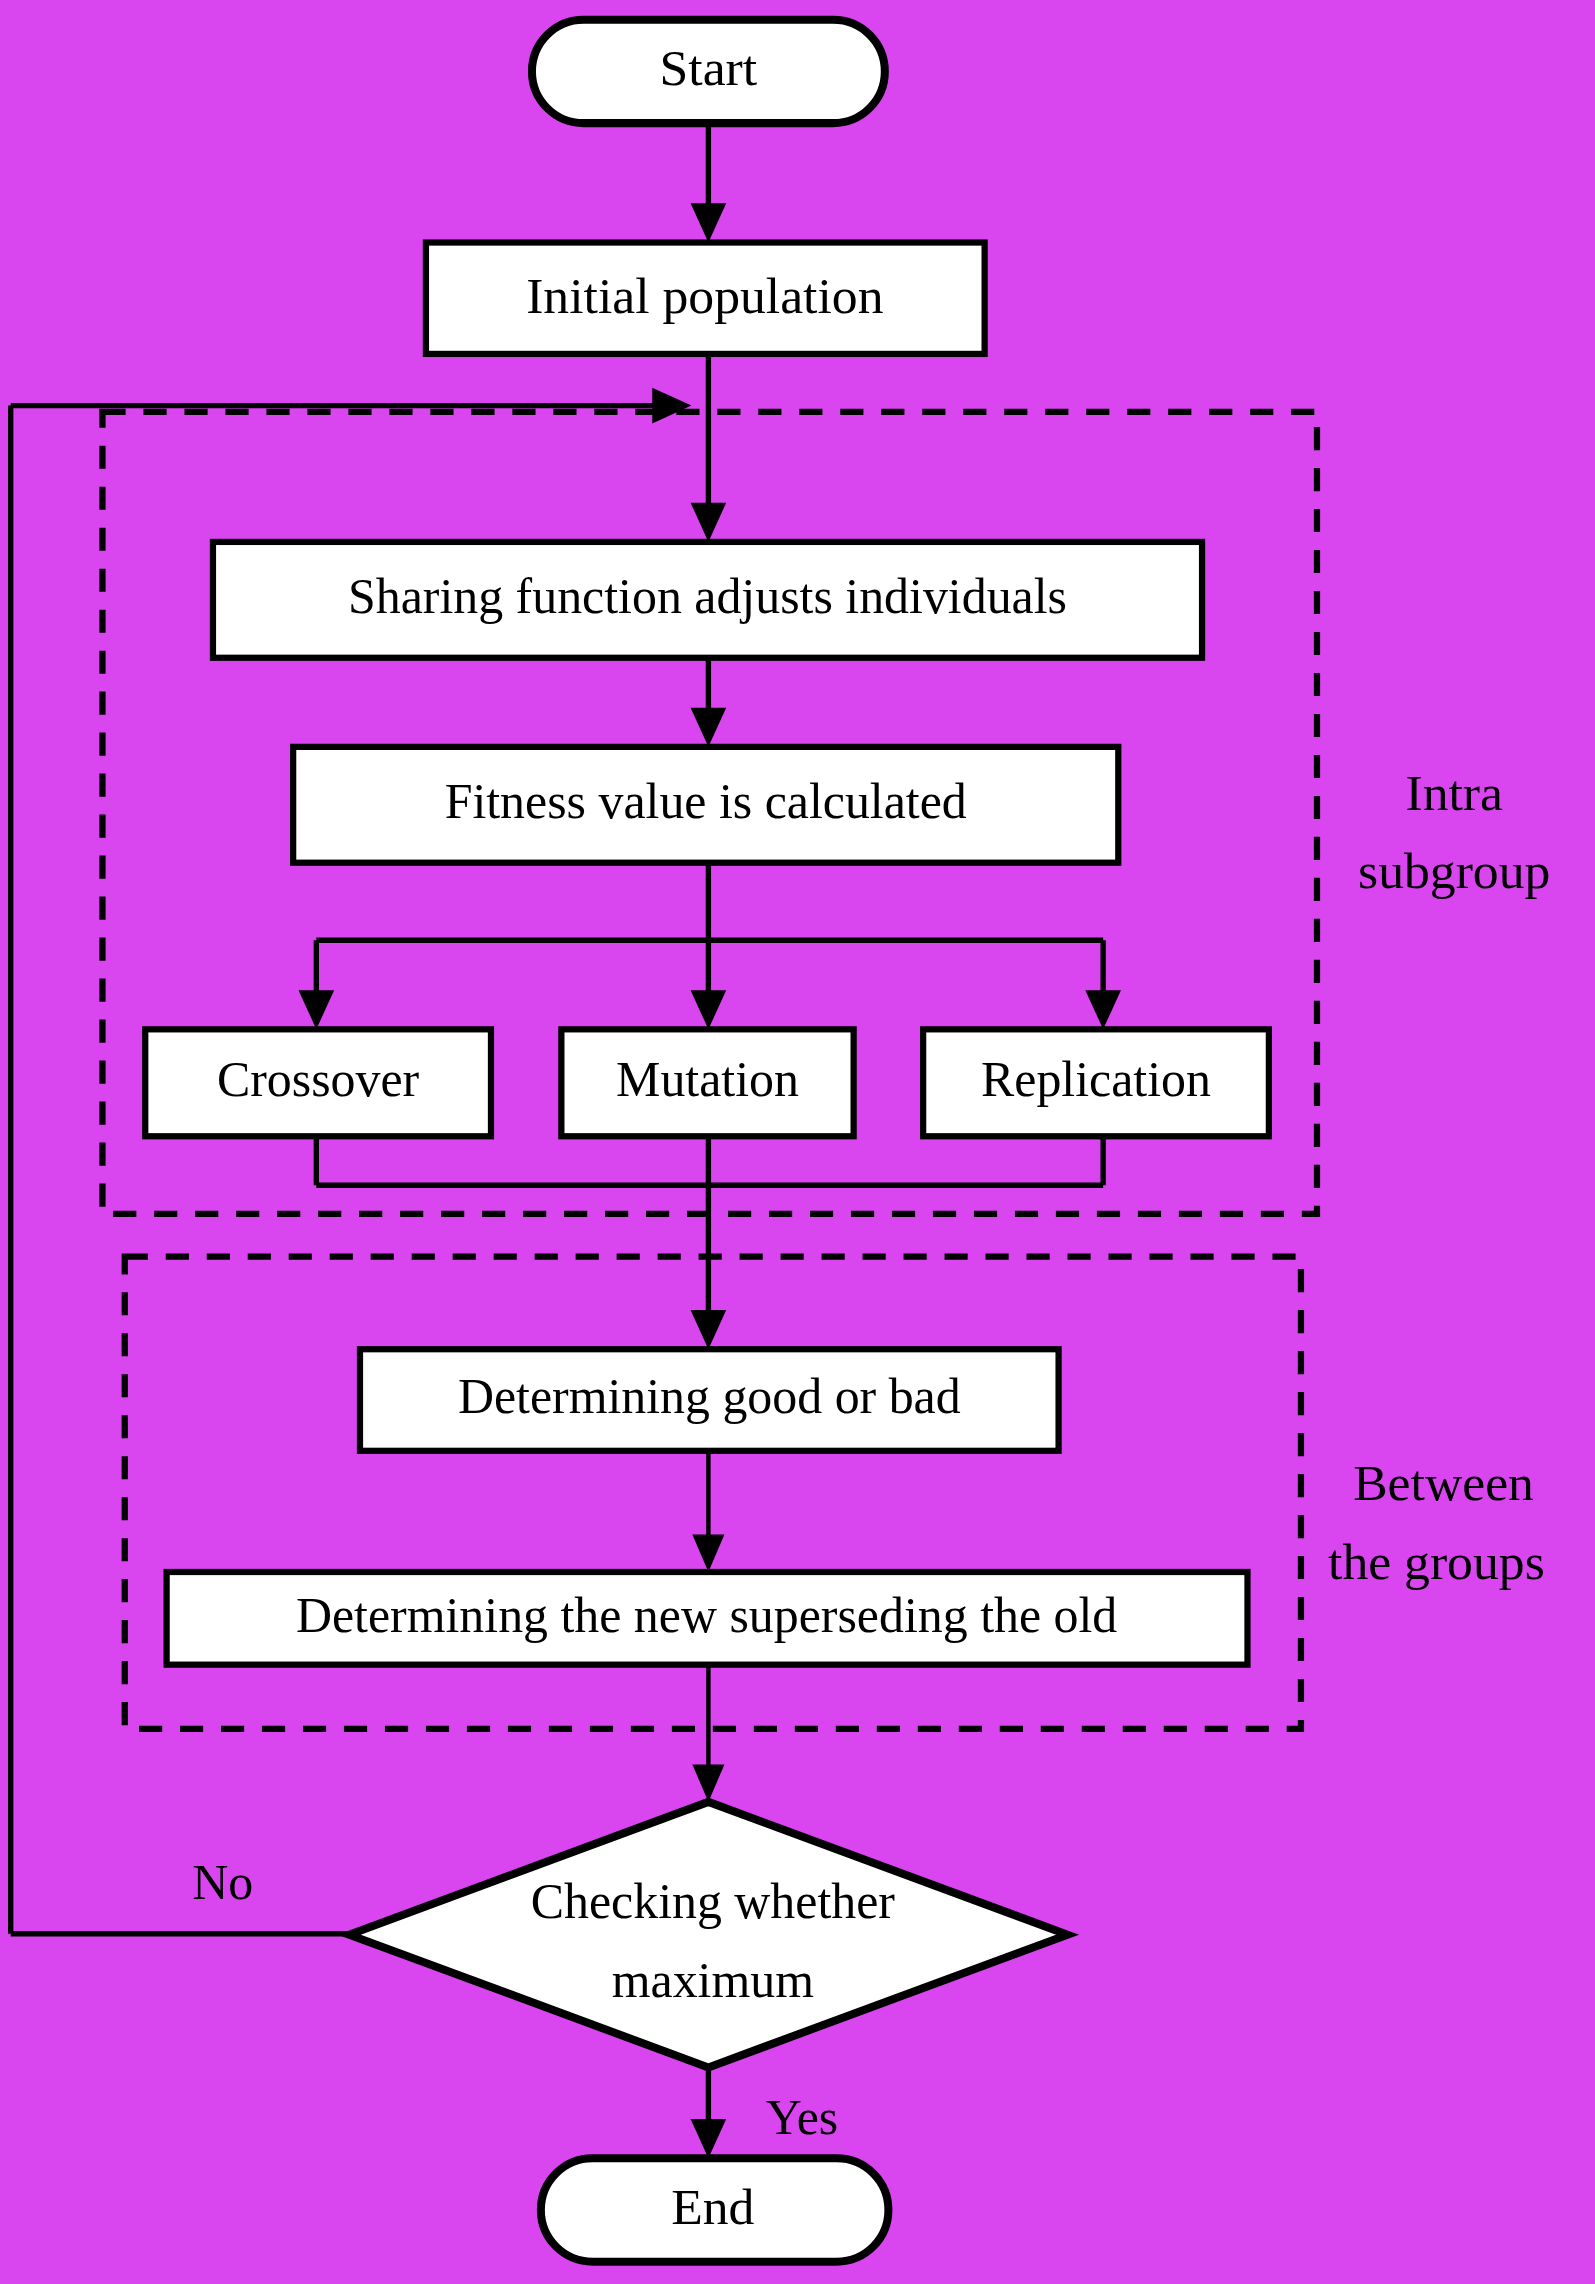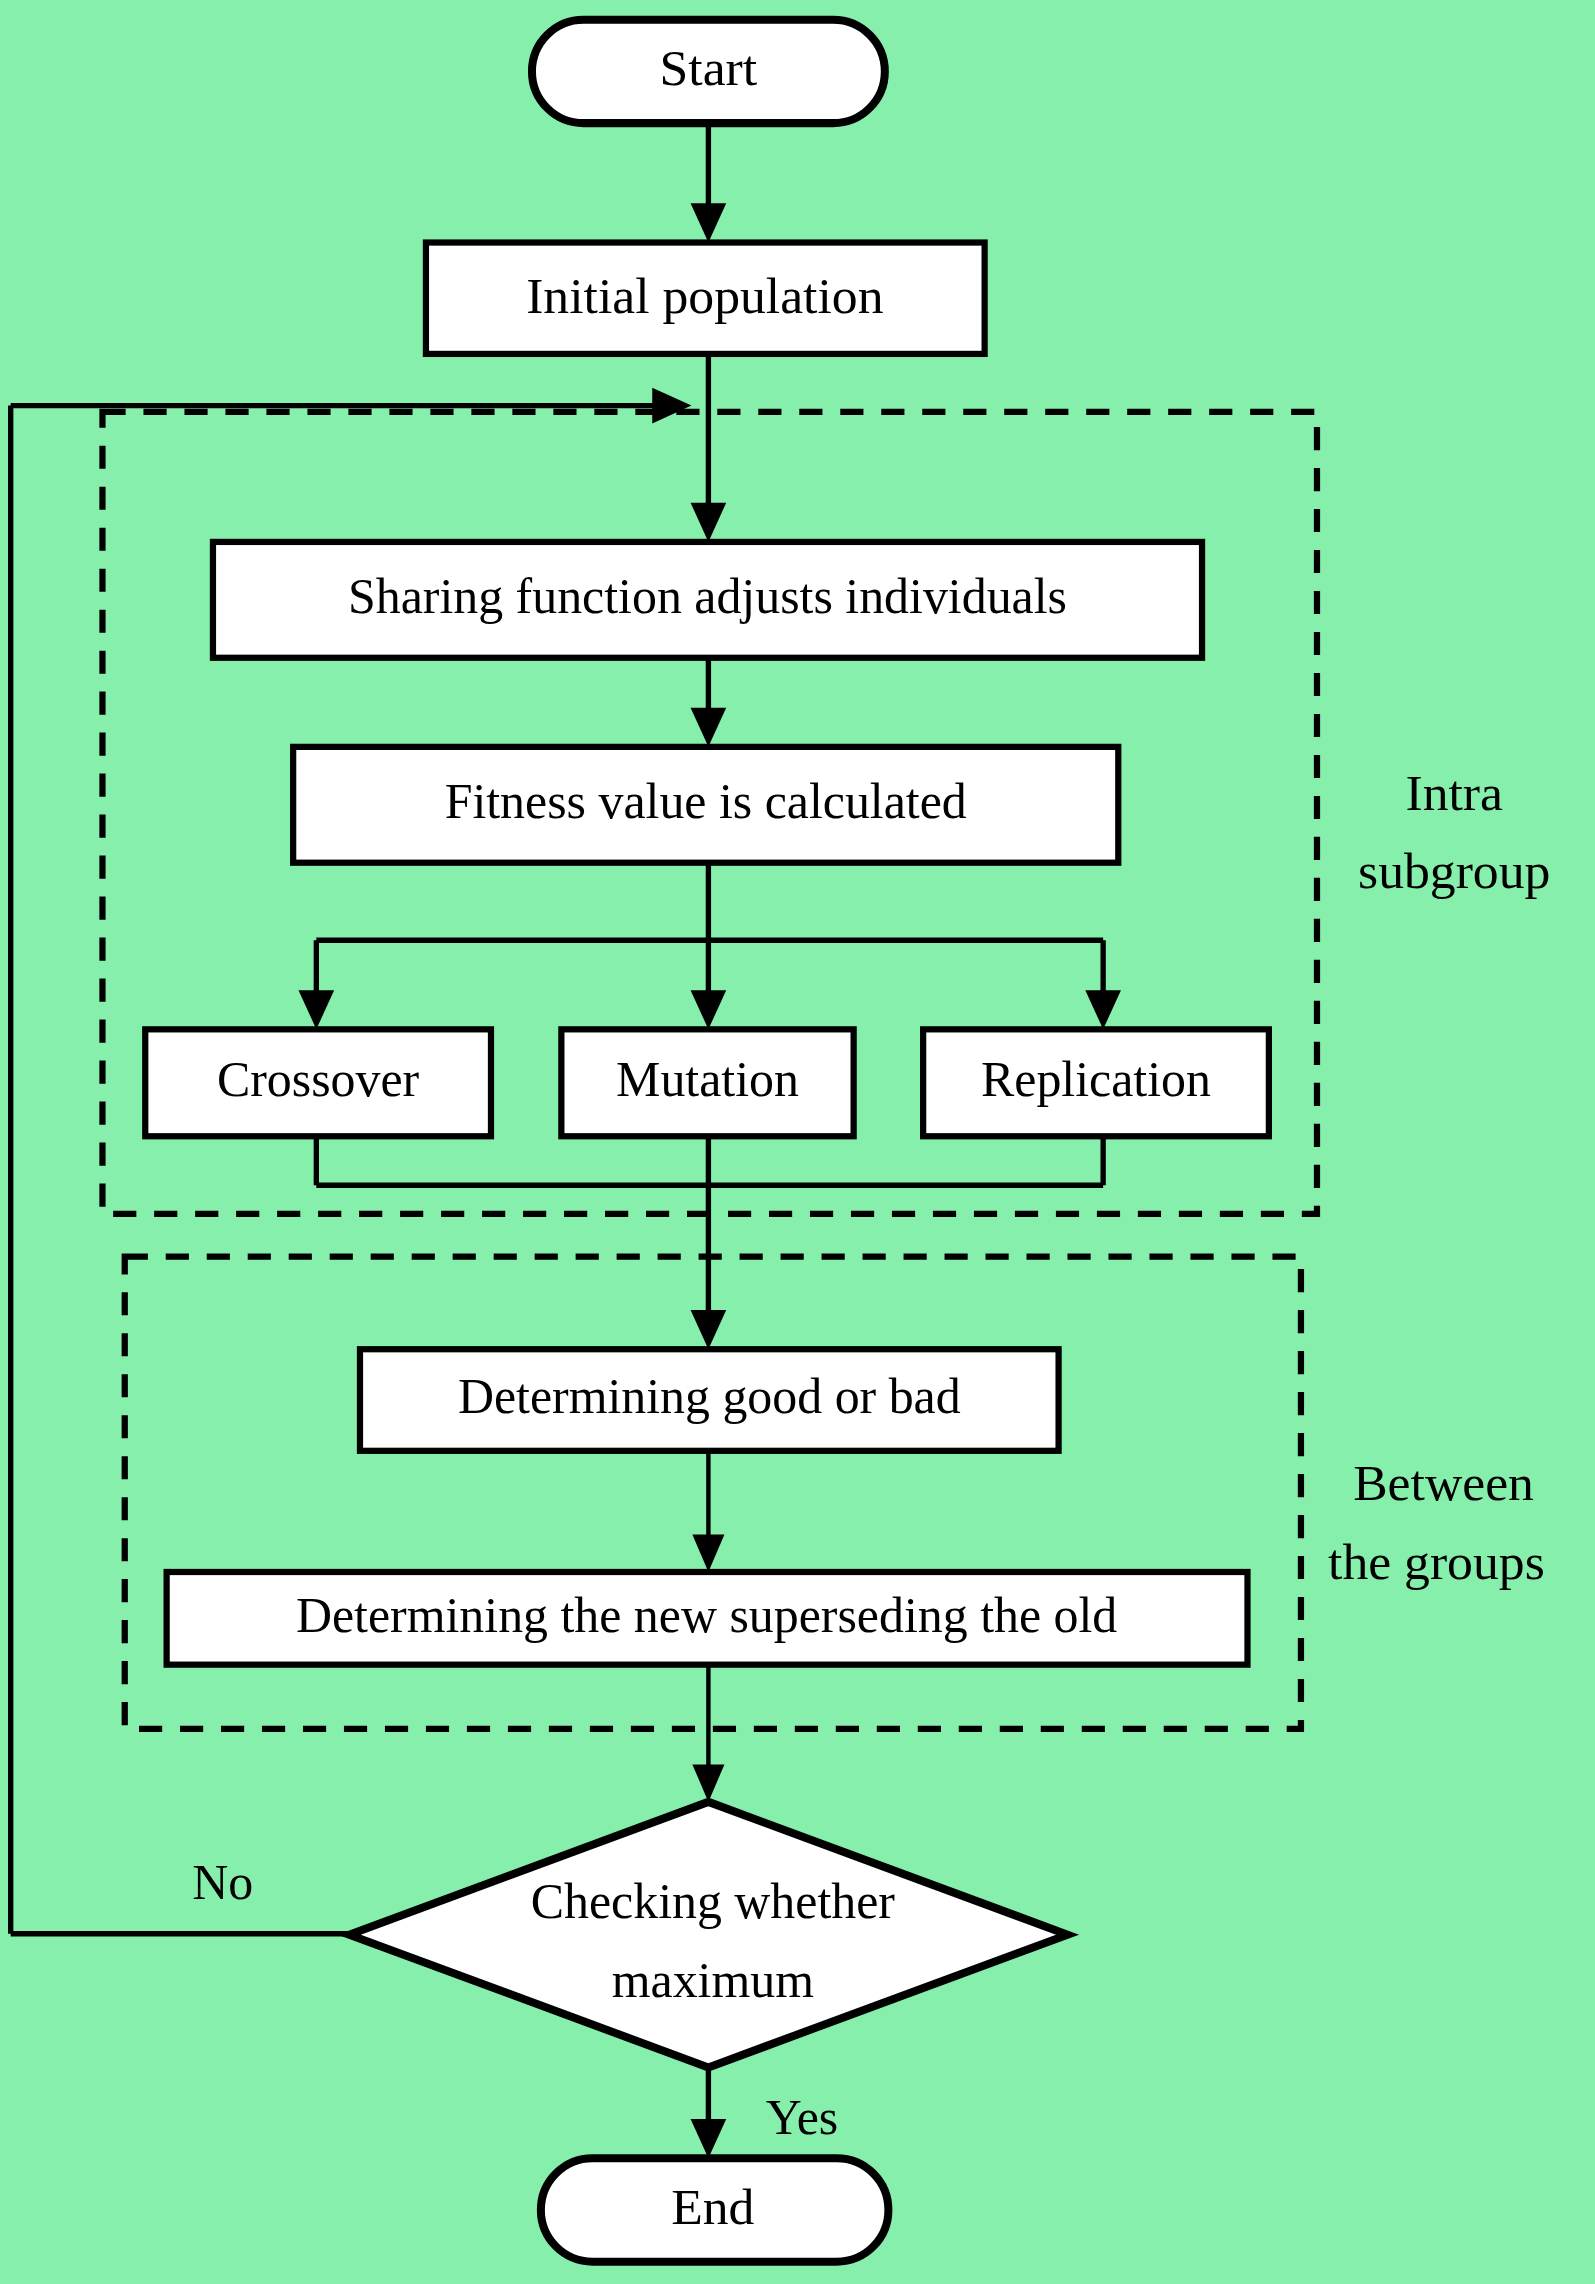--- a/index.html
+++ b/index.html
@@ -10,21 +10,21 @@
   body {
     width: 1595px;
     height: 2285px;
     font-family: "Liberation Serif", "DejaVu Serif", serif;
     overflow: hidden;
   }
   #flowchart-root {
     position: relative;
     width: 1595px;
     height: 2285px;
-    background: #86efac;
+    background: #d946ef;
   }
   svg.chart-canvas {
     position: absolute;
     top: 0;
     left: 0;
     width: 1595px;
     height: 2285px;
     display: block;
   }
   .node-shape {

